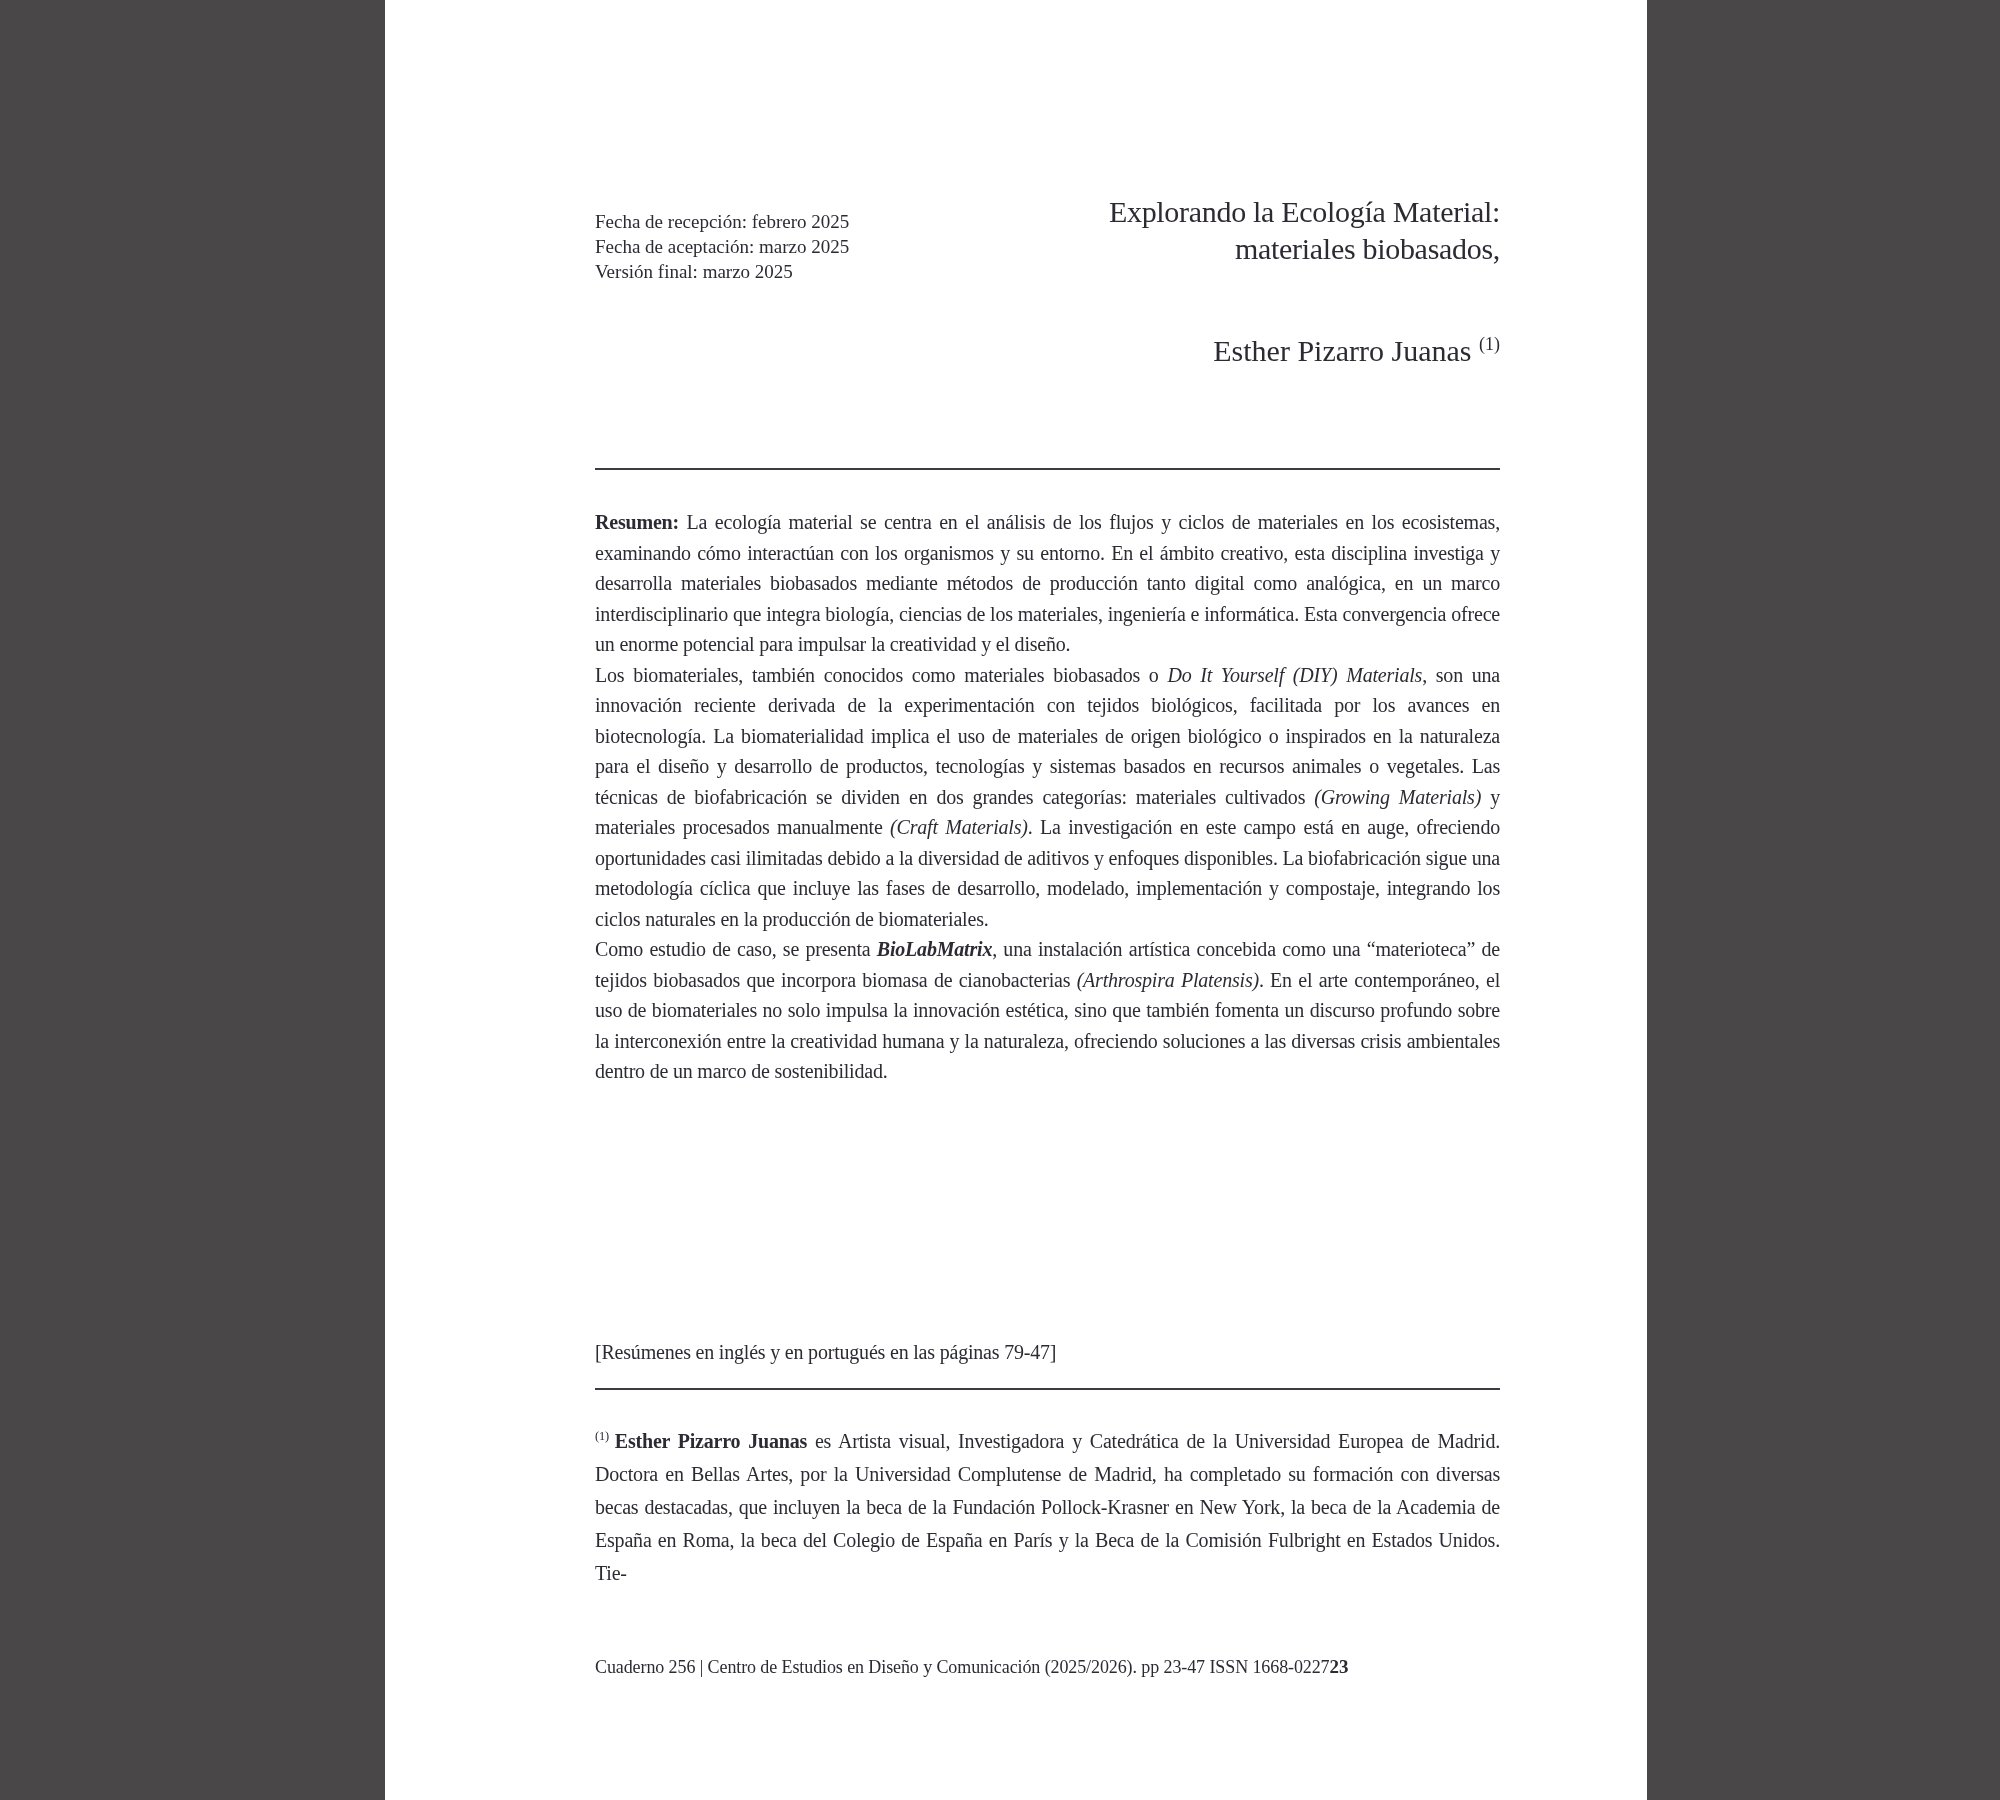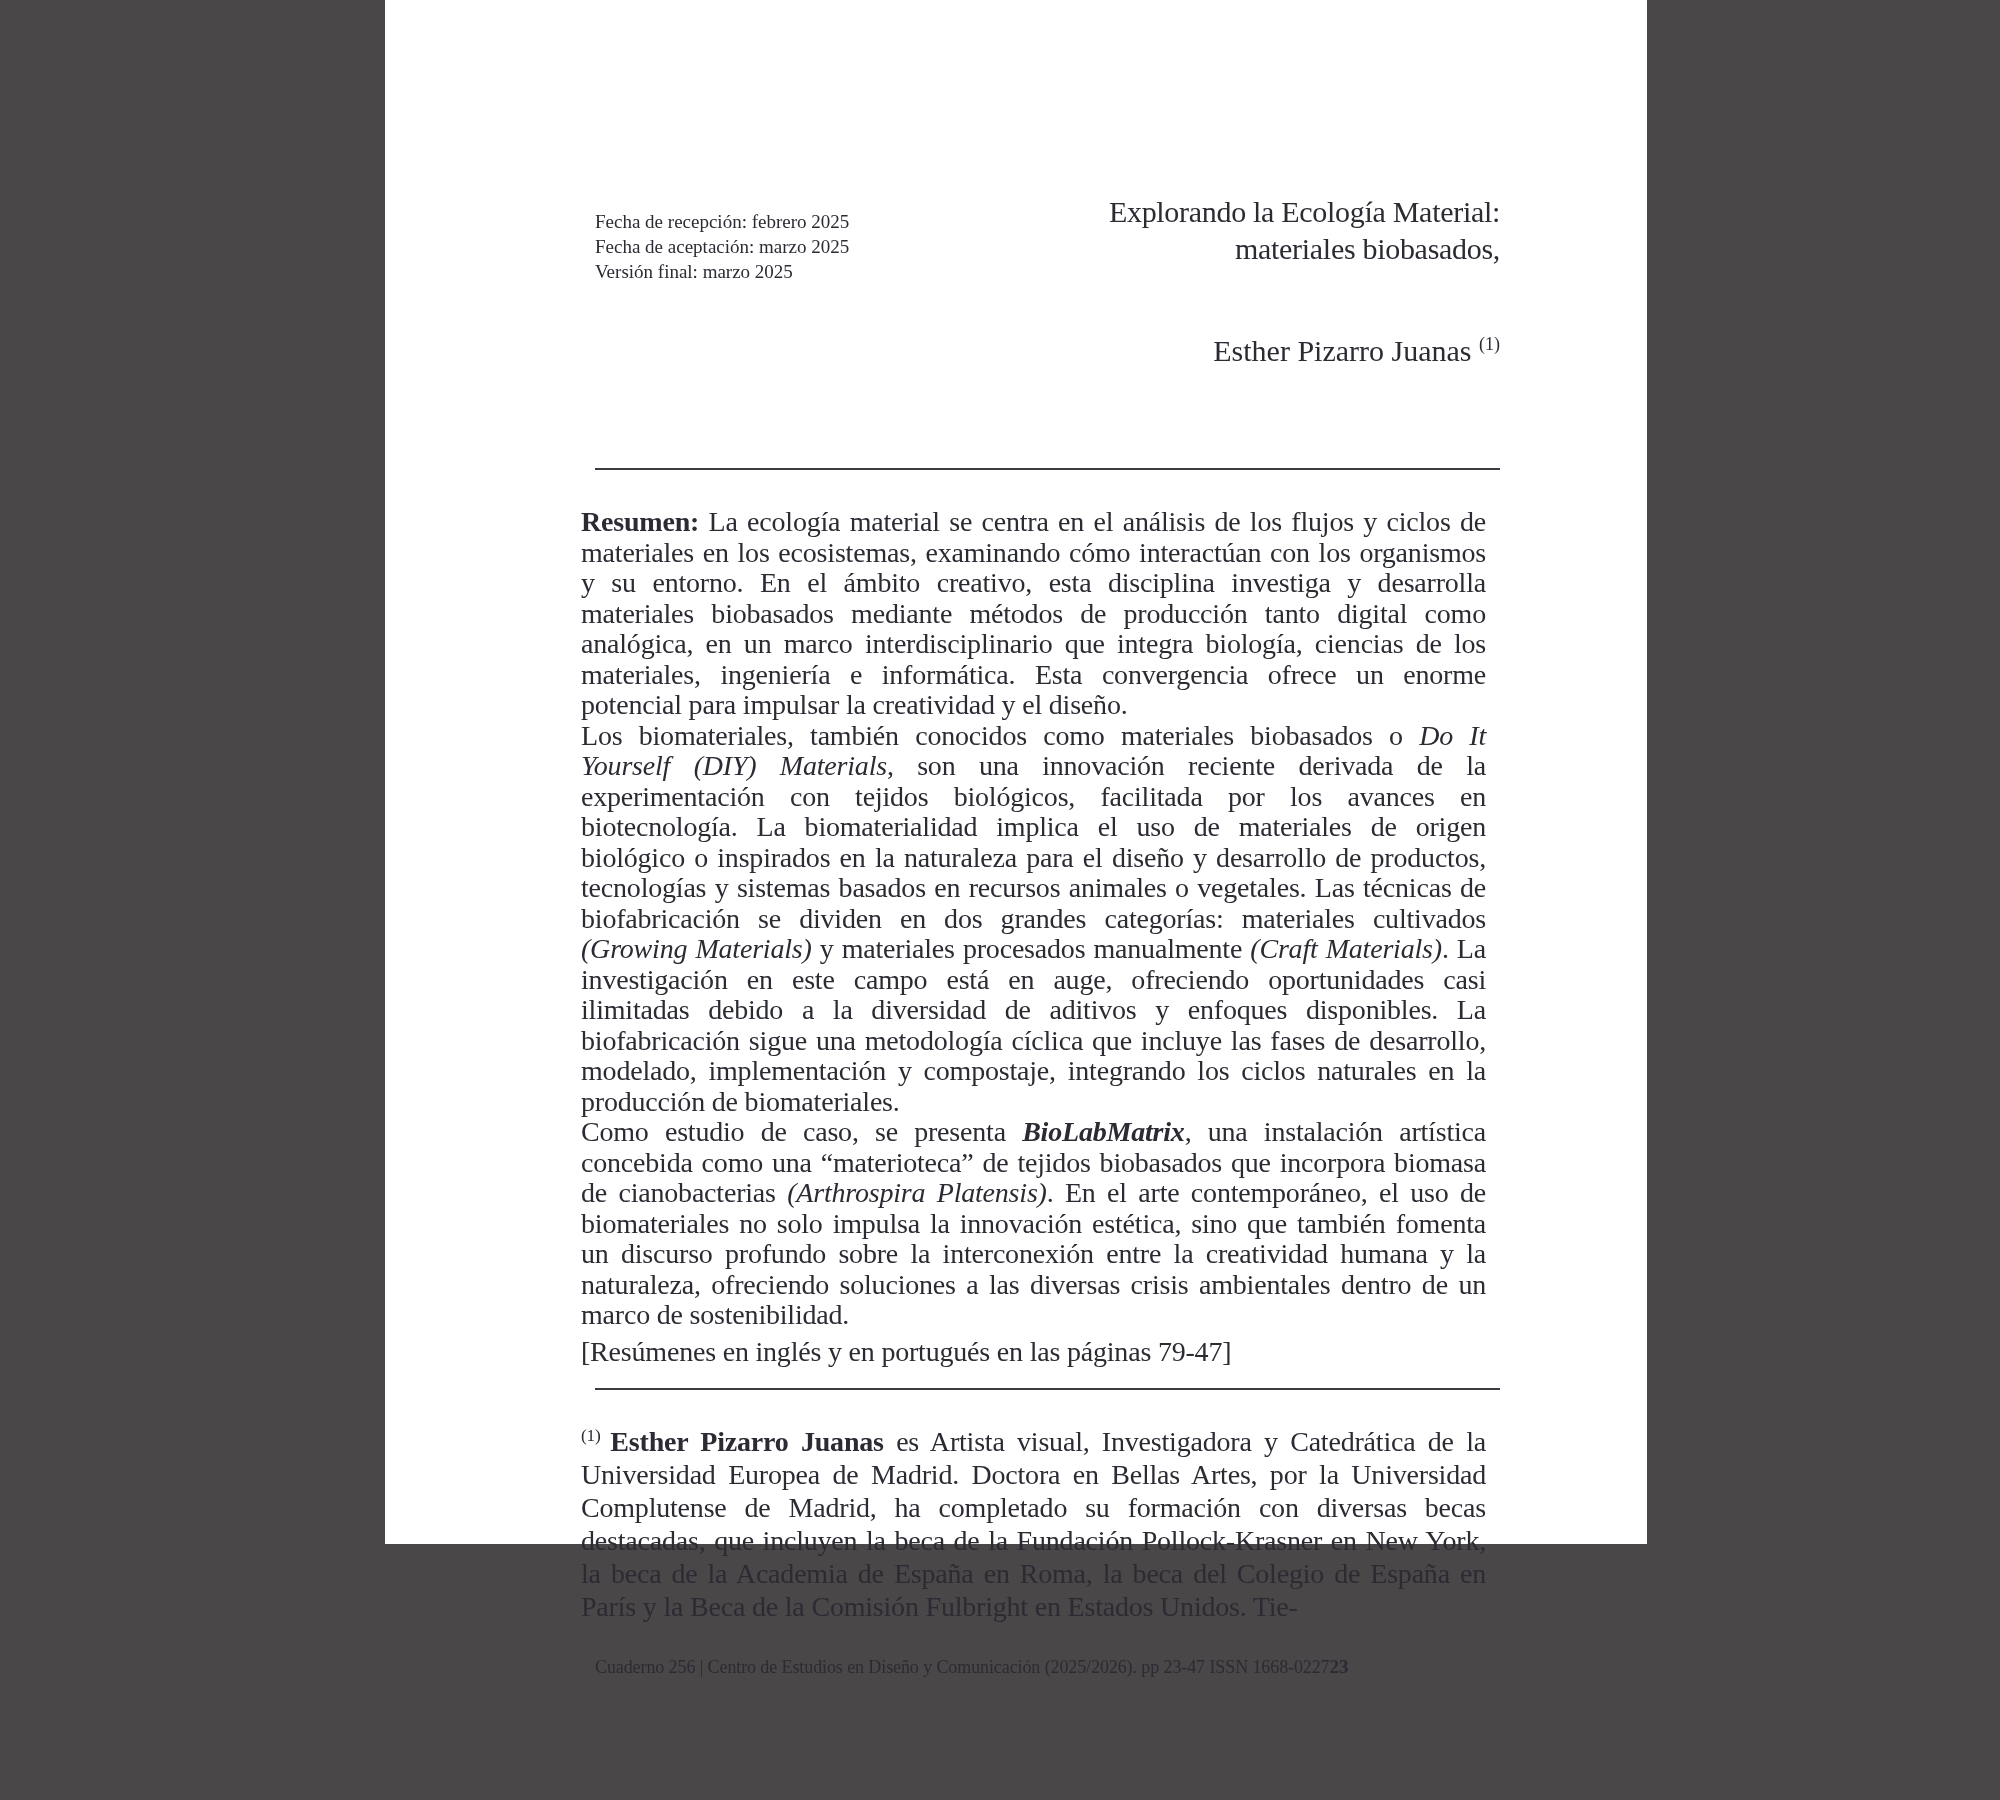--- a/index.html
+++ b/index.html
@@ -5,21 +5,21 @@
   html,body{margin:0;padding:0;}
   body{
     width:2000px;height:1800px;
     background:#4a4748;
     position:relative;
     overflow:hidden;
     font-family:"Liberation Serif","DejaVu Serif",serif;
     color:#2d2a33;
   }
   .page{
-    position:absolute;left:385px;top:0;width:1262px;height:1544px;
+    position:absolute;left:385px;top:0;width:1262px;height:1800px;
     background:#ffffff;
   }
   .page > div, .page > p{position:absolute;margin:0;}
   .meta{
     left:210px;top:209px;
     font-size:19px;line-height:25px;
   }
   .title{
     right:147px;top:193px;width:700px;
     text-align:right;
@@ -31,22 +31,22 @@
     text-align:right;
     font-size:30px;line-height:34px;
   }
   .author sup{font-size:0.6em;}
   .rule{
     left:210px;width:905px;height:2px;background:#3d3a42;
   }
   .rule.top{top:468px;}
   .rule.mid{top:1388px;}
   .bodytext{
-    left:196px;width:905px;
-    font-size:28px;line-height:30.5px;
+    left:210px;width:905px;
+    font-size:20px;line-height:30.5px;
     letter-spacing:-0.2px;
     text-align:justify;
   }
   .abstract{top:507px;}
   .abstract p{margin:0;}
   .keywords{top:1247px;}
   .summaries{top:1337px;text-align:left;}
   .footnote{top:1425px;line-height:33px;}
   .footer{
     left:210px;top:1655px;width:905px;

